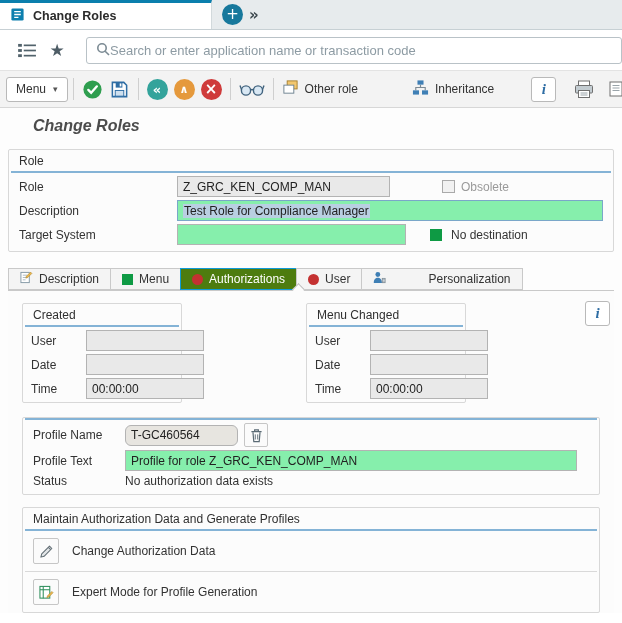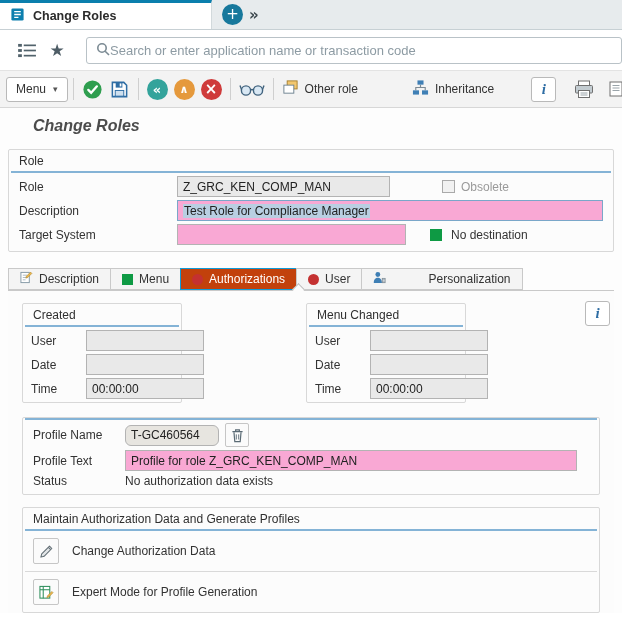--- a/index.html
+++ b/index.html
@@ -49,35 +49,35 @@
 
 
 .content { padding:6px 8px 0; background:#fdfdfd; }
 .gbox { border:1px solid #d8d8d8; border-radius:2px; background:#fcfcfc; }
 .gbox-title { padding:4px 10px 3px; color:#2f2f2f; }
 .gbox-rule { border-bottom:2px solid #84b3d6; margin:0 2px; }
 
 .frow { display:flex; align-items:center; margin:3px 10px; }
 .frow:last-child { margin-bottom:6px; }
 .flabel { width:158px; flex:none; }
-.tfield { height:21px; border:1px solid #b3b3b3; background:#f9a8d4; padding:0 5px; font:inherit; font-size:12px; color:#222; }
+.tfield { height:21px; border:1px solid #b3b3b3; background:#86efac; padding:0 5px; font:inherit; font-size:12px; color:#222; }
 .tfield.ro { background:#e9e9e9; }
 .tfield.tan { background:#e7e5e0; }
 .checkbox { display:inline-block; width:13px; height:13px; border:1px solid #a9a9a9; background:#f1f1f1; flex:none; }
 .dim { color:#9a9a9a; margin-left:6px; }
 .gsq { display:inline-block; width:12px; height:12px; background:#0e9a44; margin-left:24px; flex:none; }
 .desc { flex:1; display:flex; align-items:center; border-color:#7aa7c9; }
 .selected { background:#b9cfe2; padding:0 1px; }
 
 
 .tabstrip { display:flex; margin-top:16px; }
 .stab { display:flex; align-items:center; gap:6px; height:22px; padding:0 11px; background:#f4f4f4;
         border:1px solid #c9c9c9; border-right:none; font-size:12px; color:#333; }
 .stab:last-child { border-right:1px solid #c9c9c9;gap:42px; }
-.stab.active { background:#c2410c; border-color:#0f9ad6; color:#fff; }
+.stab.active { background:#4d7c0f; border-color:#0f9ad6; color:#fff; }
 .dot { width:11px; height:11px; border-radius:50%; flex:none; }
 .sq { width:11px; height:11px; flex:none; }
 .tabline { height:1px; background:#c9c9c9; position:relative; }
 .notch { position:absolute; width:9px; height:9px; background:#fcfcfc; border-left:1px solid #b9b9b9;
          border-top:1px solid #b9b9b9; transform:rotate(45deg); top:-5px; left:286px; }
 
 
 .tabpanel { position:relative; padding:12px 14px 0; background:#fcfcfc; }
 .panel-info { position:absolute; right:4px; top:10px; }
 .boxrow { display:flex; gap:124px; }
@@ -321,21 +321,21 @@
           <span class="flabel">Time</span>
           <input class="tfield ro" readonly="" value="00:00:00" style="">
         </div>
       </section>
     </div>
 
     <section class="gbox profile-box">
       <div class="gbox-rule"></div>
       <div class="frow">
         <span class="flabel">Profile Name</span>
-        <input class="tfield tan" style="width: 94px; border-radius: 6px;" readonly="" value="T-GC460564">
+        <input class="tfield tan" style="width: 113px; border-radius: 6px;" readonly="" value="T-GC460564">
         <button class="trash-btn">
           <svg width="13" height="15" viewBox="0 0 14 16">
               <path d="M1.5 3.8h11M5 3.8V2h4v1.8" fill="none" stroke="#5a6a74" stroke-width="1.3"></path>
               <path d="M3.2 4.5l.9 10.2h5.8l.9-10.2" fill="none" stroke="#5a6a74" stroke-width="1.3"></path>
               <path d="M5.7 6.8v5.5M8.3 6.8v5.5" stroke="#5a6a74"></path>
             </svg>
         </button>
       </div>
       <div class="frow">
         <span class="flabel">Profile Text</span>

